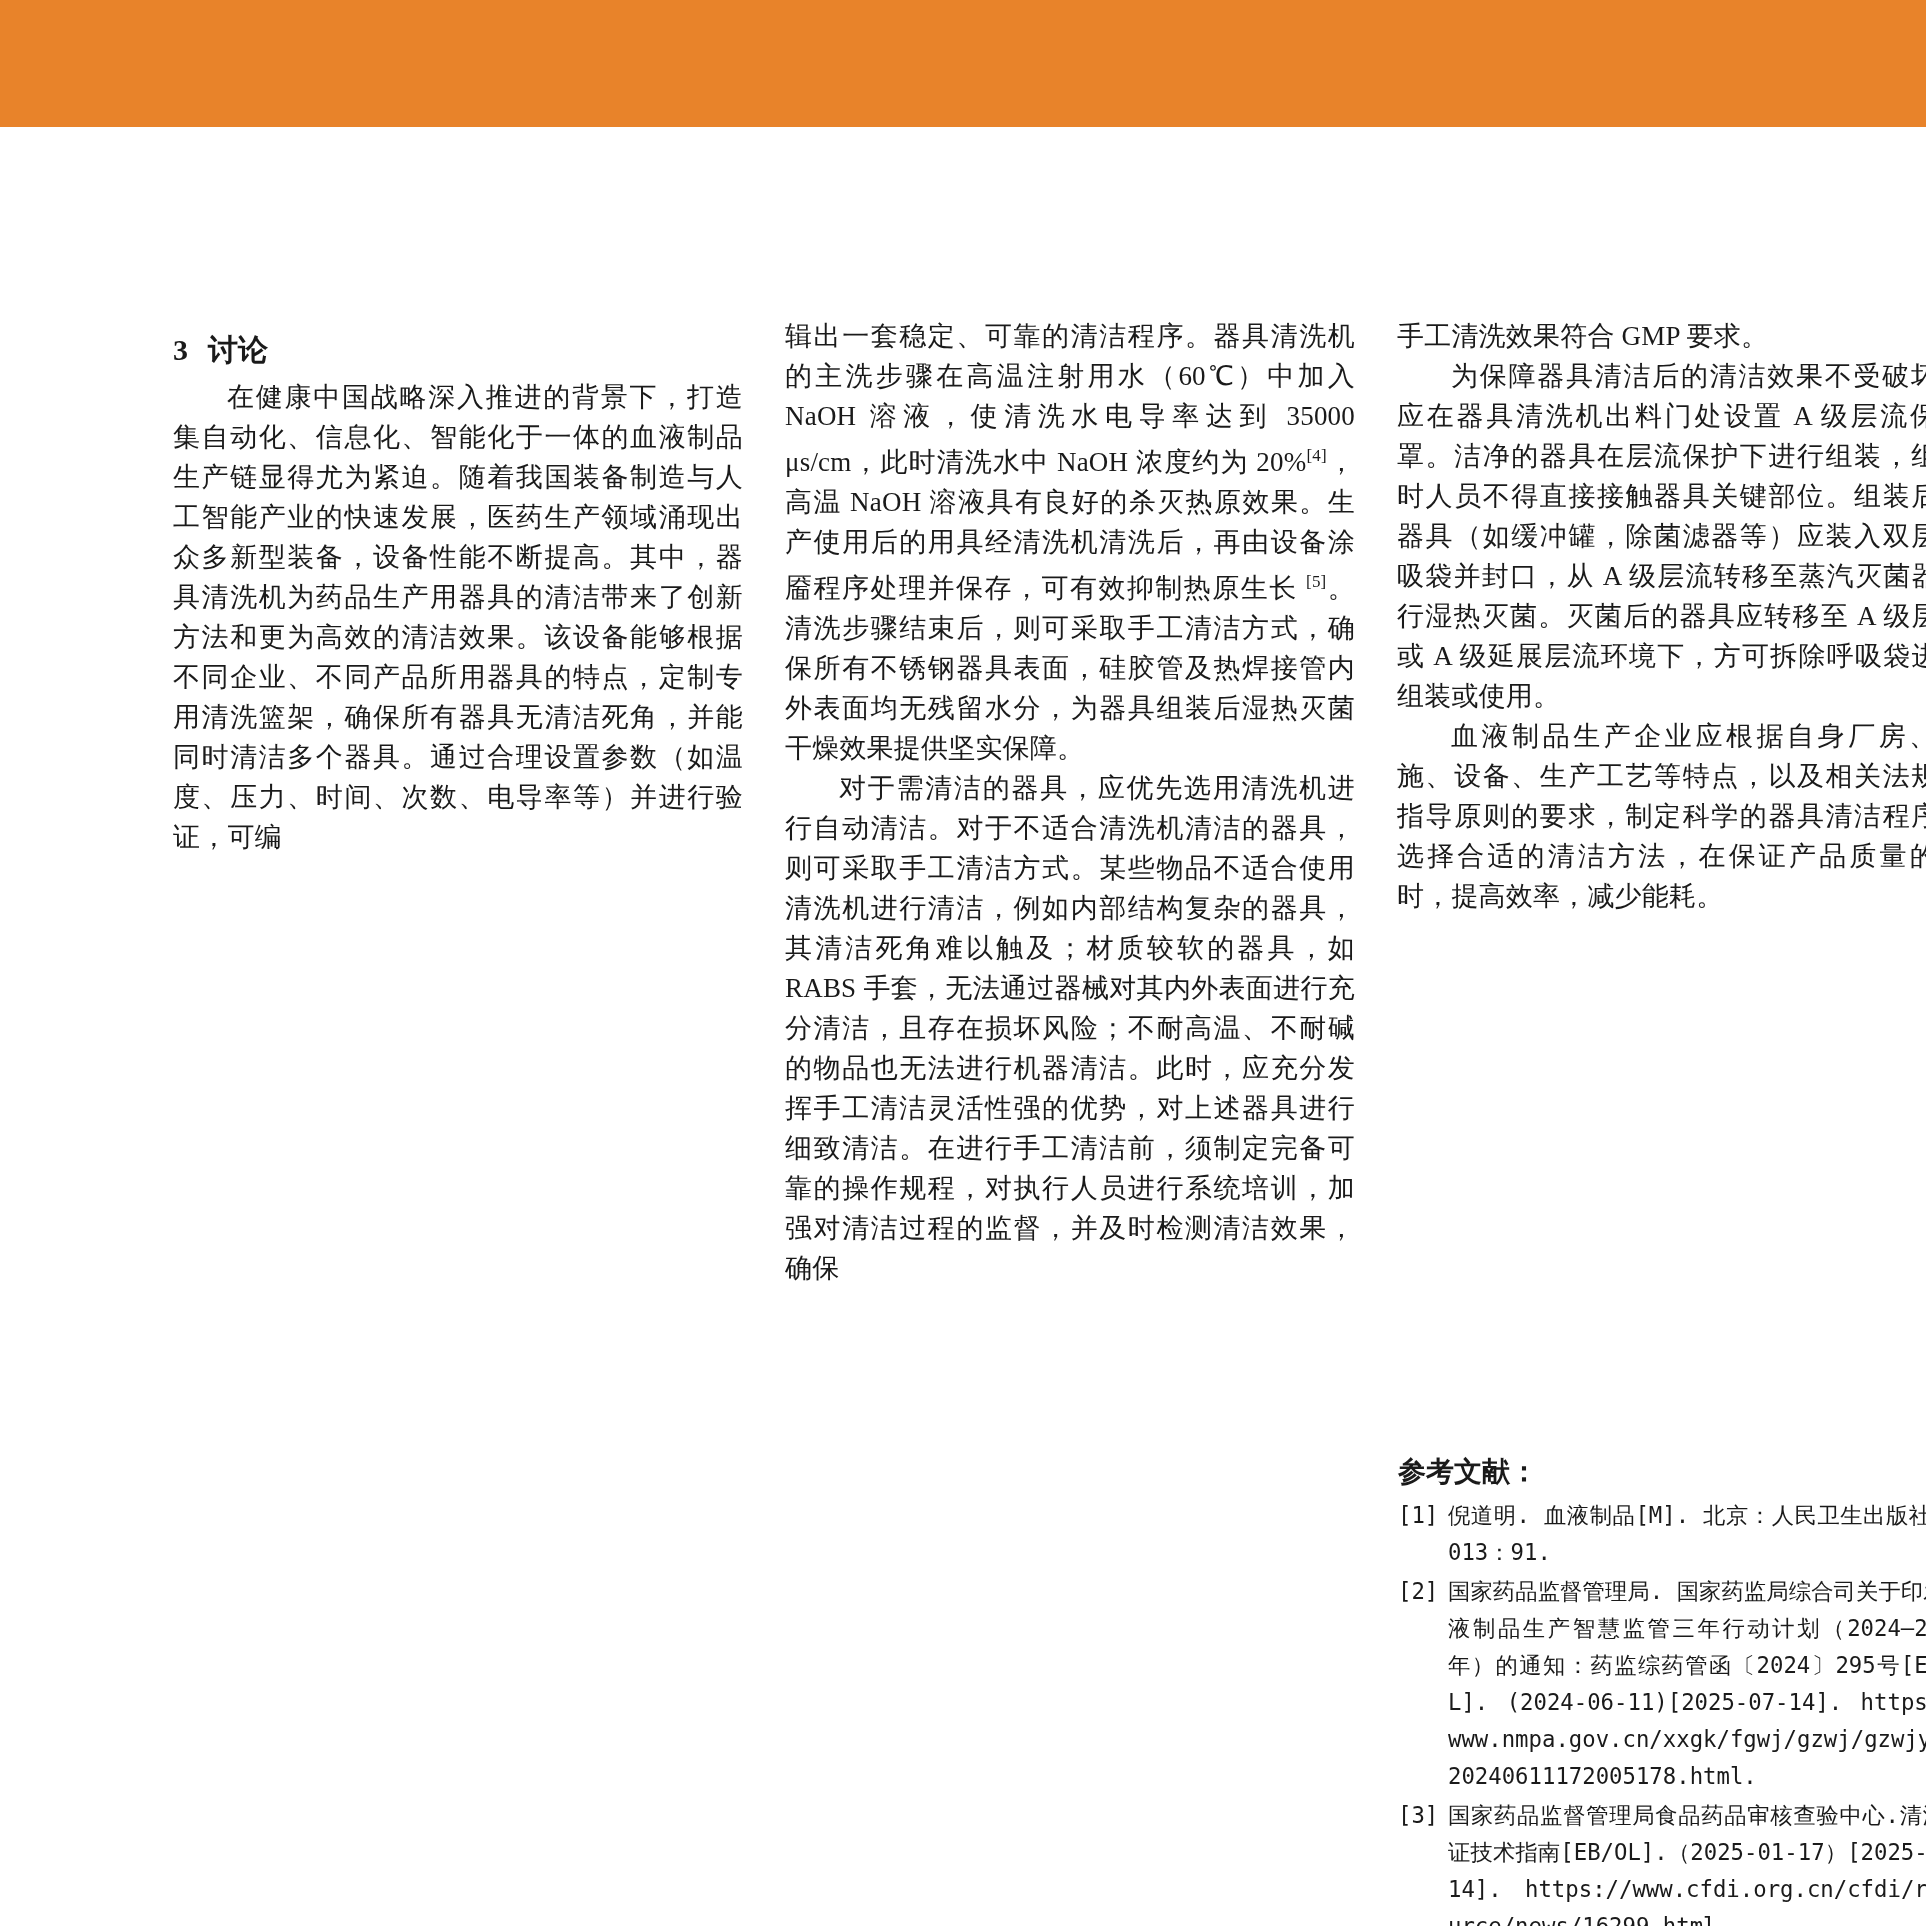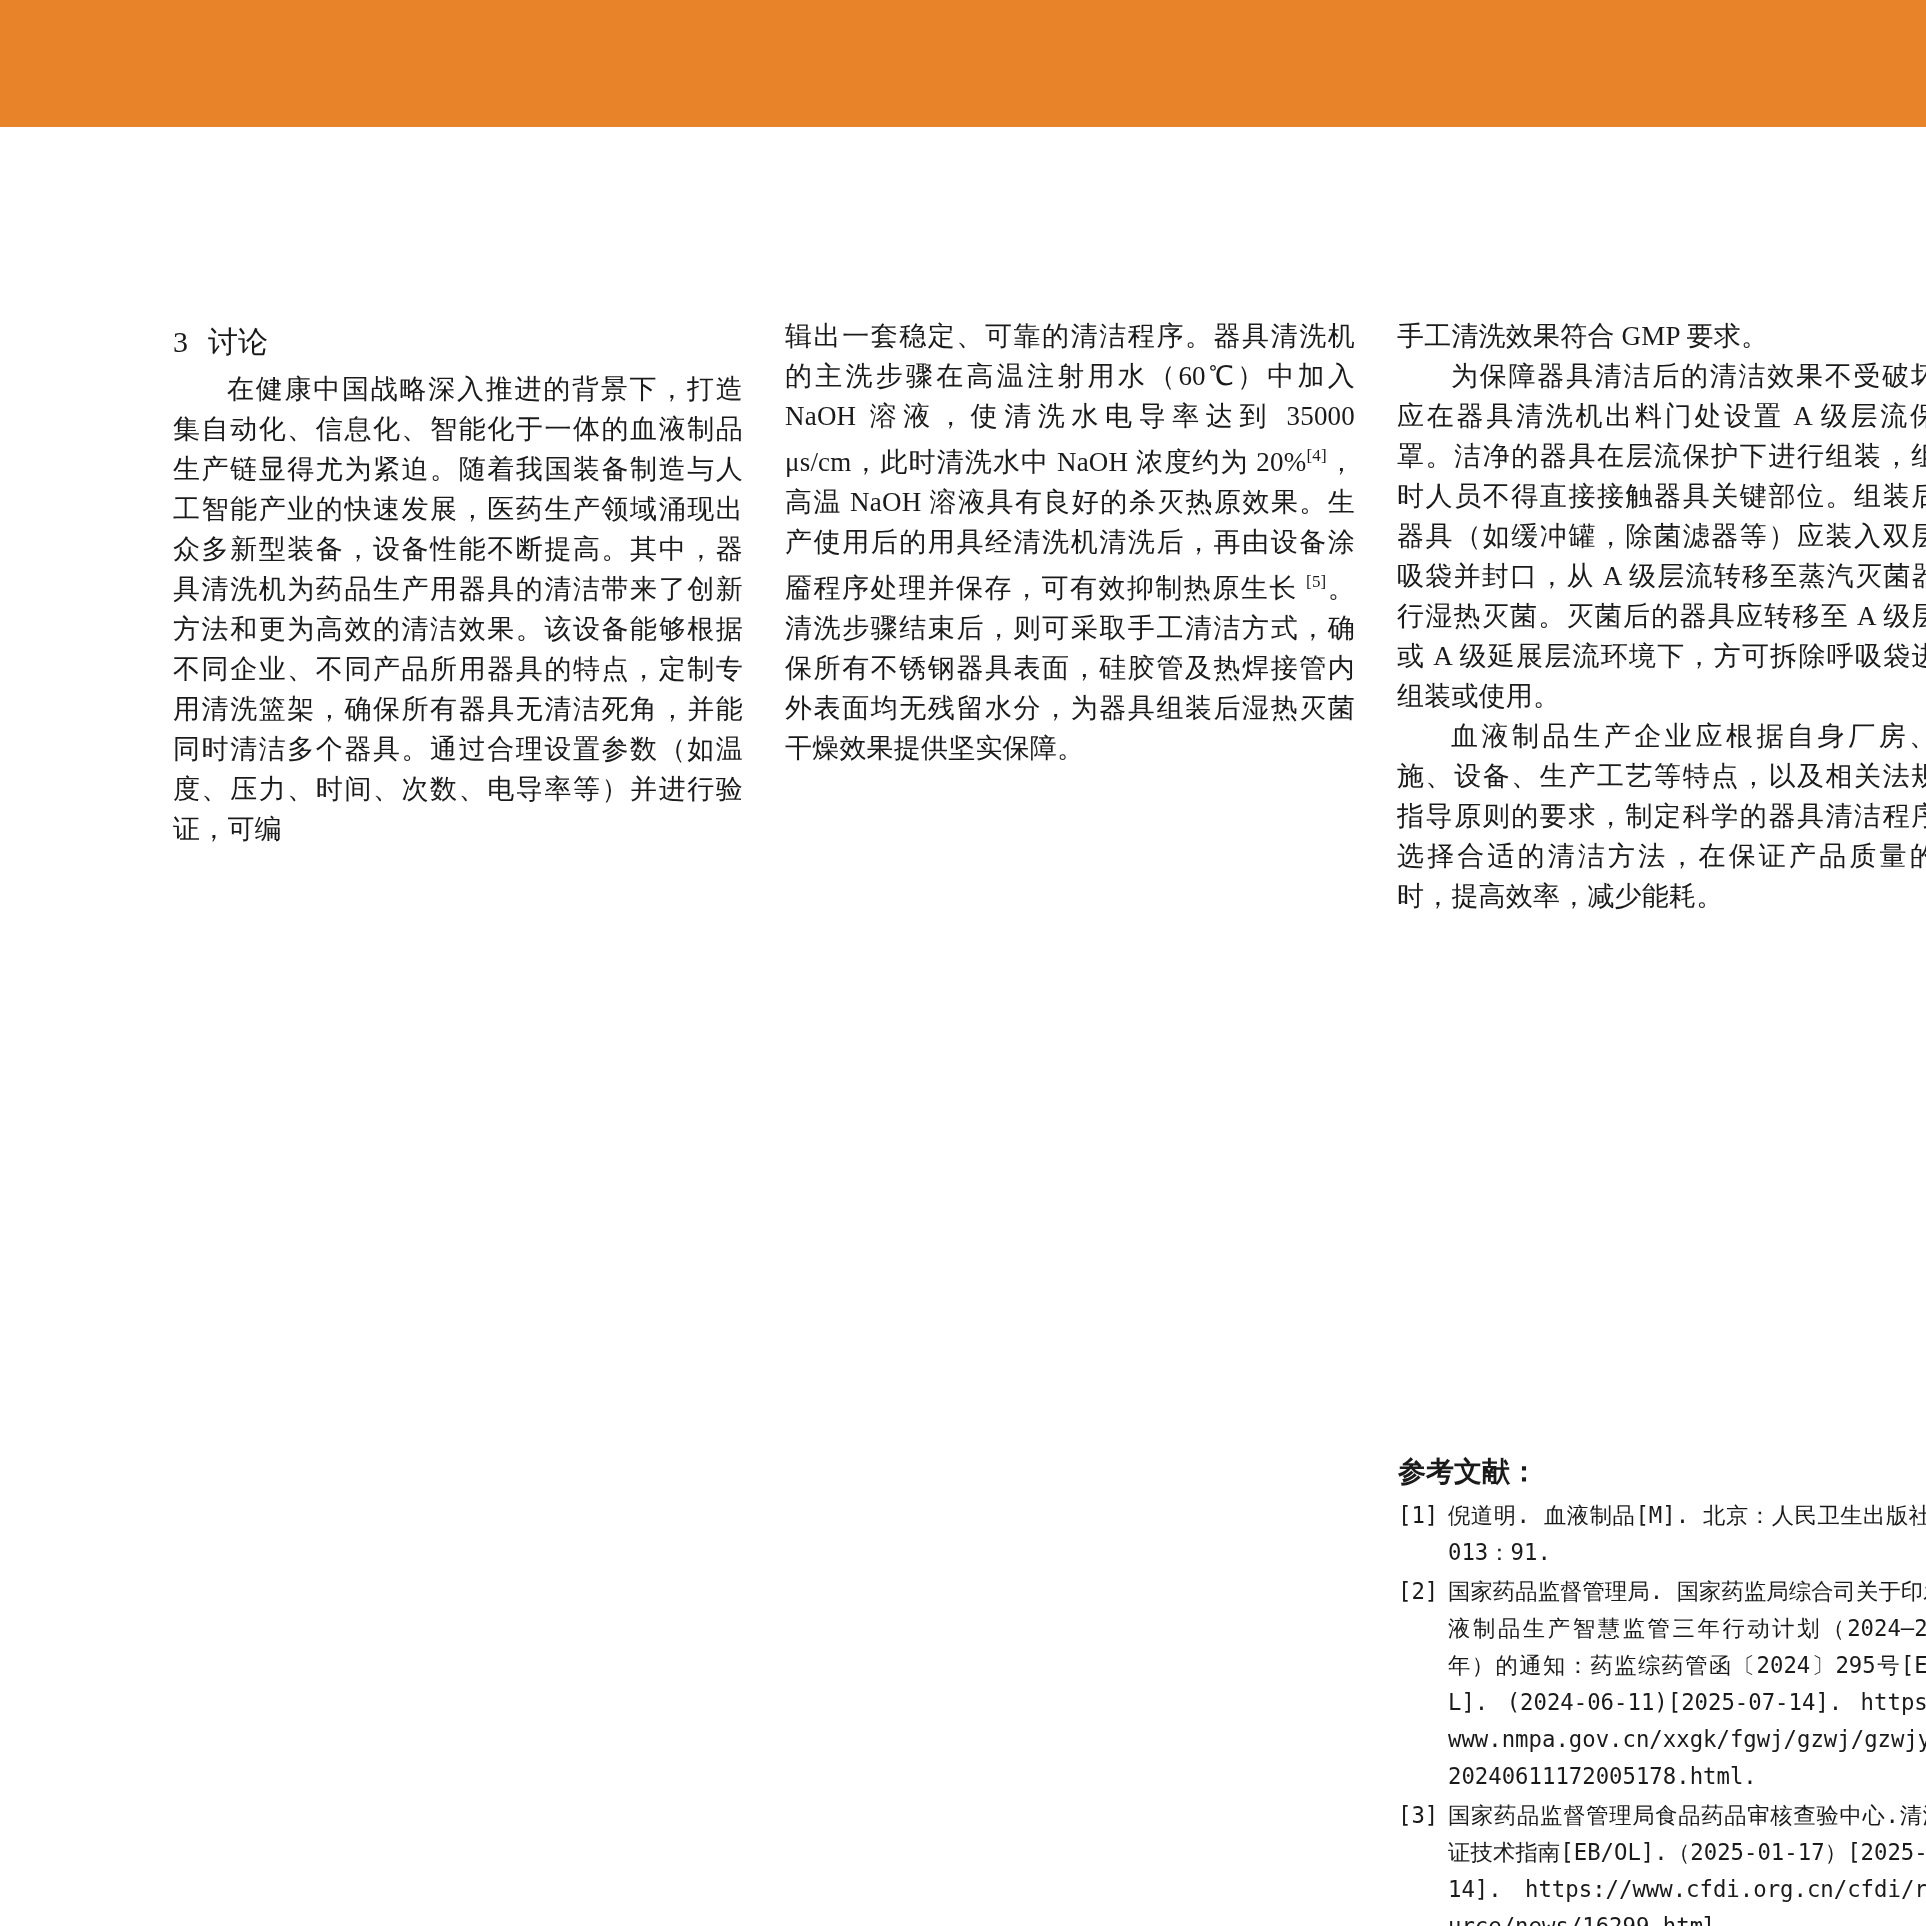--- a/index.html
+++ b/index.html
@@ -36,23 +36,23 @@
     margin:0 0 0 0;
     font-size:27px;
     line-height:40px;
     text-align:justify;
     text-justify:inter-ideograph;
     letter-spacing:0.2px;
   }
   p.indent { text-indent:54px; }
   .sec-head {
     font-size:30px;
-    font-weight:normal;
+    font-weight:bold;
     line-height:40px;
-    margin:6px 0 7px 0;
+    margin:14px 0 7px 0;
   }
   .sec-head .num { margin-right:20px; }
   sup { font-size:17px; vertical-align:super; }
 
   
   .refs {
     position:absolute;
     left:1398px;
     top:1452px;
     width:570px;
@@ -86,20 +86,21 @@
 
       <div class="col">
         <div class="sec-head">
           <span class="num">3</span><span>讨论</span>
         </div>
         <p class="indent">在健康中国战略深入推进的背景下，打造集自动化、信息化、智能化于一体的血液制品生产链显得尤为紧迫。随着我国装备制造与人工智能产业的快速发展，医药生产领域涌现出众多新型装备，设备性能不断提高。其中，器具清洗机为药品生产用器具的清洁带来了创新方法和更为高效的清洁效果。该设备能够根据不同企业、不同产品所用器具的特点，定制专用清洗篮架，确保所有器具无清洁死角，并能同时清洁多个器具。通过合理设置参数（如温度、压力、时间、次数、电导率等）并进行验证，可编</p>
       </div>
 
       <div class="col">
         <p><span>辑出一套稳定、可靠的清洁程序。器具清洗机的主洗步骤在高温注射用水（60℃）中加入 NaOH 溶液，使清洗水电导率达到 35000 μs/cm，此时清洗水中 NaOH 浓度约为 20%</span><sup>[4]</sup><span>，高温 NaOH 溶液具有良好的杀灭热原效果。生产使用后的用具经清洗机清洗后，再由设备涂靥程序处理并保存，可有效抑制热原生长 </span><sup>[5]</sup><span>。清洗步骤结束后，则可采取手工清洁方式，确保所有不锈钢器具表面，硅胶管及热焊接管内外表面均无残留水分，为器具组装后湿热灭菌干燥效果提供坚实保障。</span></p>
+        <p class="indent">对于需清洁的器具，应优先选用清洗机进行自动清洁。对于不适合清洗机清洁的器具，则可采取手工清洁方式。某些物品不适合使用清洗机进行清洁，例如内部结构复杂的器具，其清洁死角难以触及；材质较软的器具，如 RABS 手套，无法通过器械对其内外表面进行充分清洁，且存在损坏风险；不耐高温、不耐碱的物品也无法进行机器清洁。此时，应充分发挥手工清洁灵活性强的优势，对上述器具进行细致清洁。在进行手工清洁前，须制定完备可靠的操作规程，对执行人员进行系统培训，加强对清洁过程的监督，并及时检测清洁效果，确保</p>
       </div>
 
       <div class="col">
         <p>手工清洗效果符合 GMP 要求。</p>
         <p class="indent">为保障器具清洁后的清洁效果不受破坏，应在器具清洗机出料门处设置 A 级层流保护罩。洁净的器具在层流保护下进行组装，组装时人员不得直接接触器具关键部位。组装后的器具（如缓冲罐，除菌滤器等）应装入双层呼吸袋并封口，从 A 级层流转移至蒸汽灭菌器进行湿热灭菌。灭菌后的器具应转移至 A 级层流或 A 级延展层流环境下，方可拆除呼吸袋进行组装或使用。</p>
         <p class="indent">血液制品生产企业应根据自身厂房、设施、设备、生产工艺等特点，以及相关法规和指导原则的要求，制定科学的器具清洁程序，选择合适的清洁方法，在保证产品质量的同时，提高效率，减少能耗。</p>
       </div>
 
     </div>
   </div>

